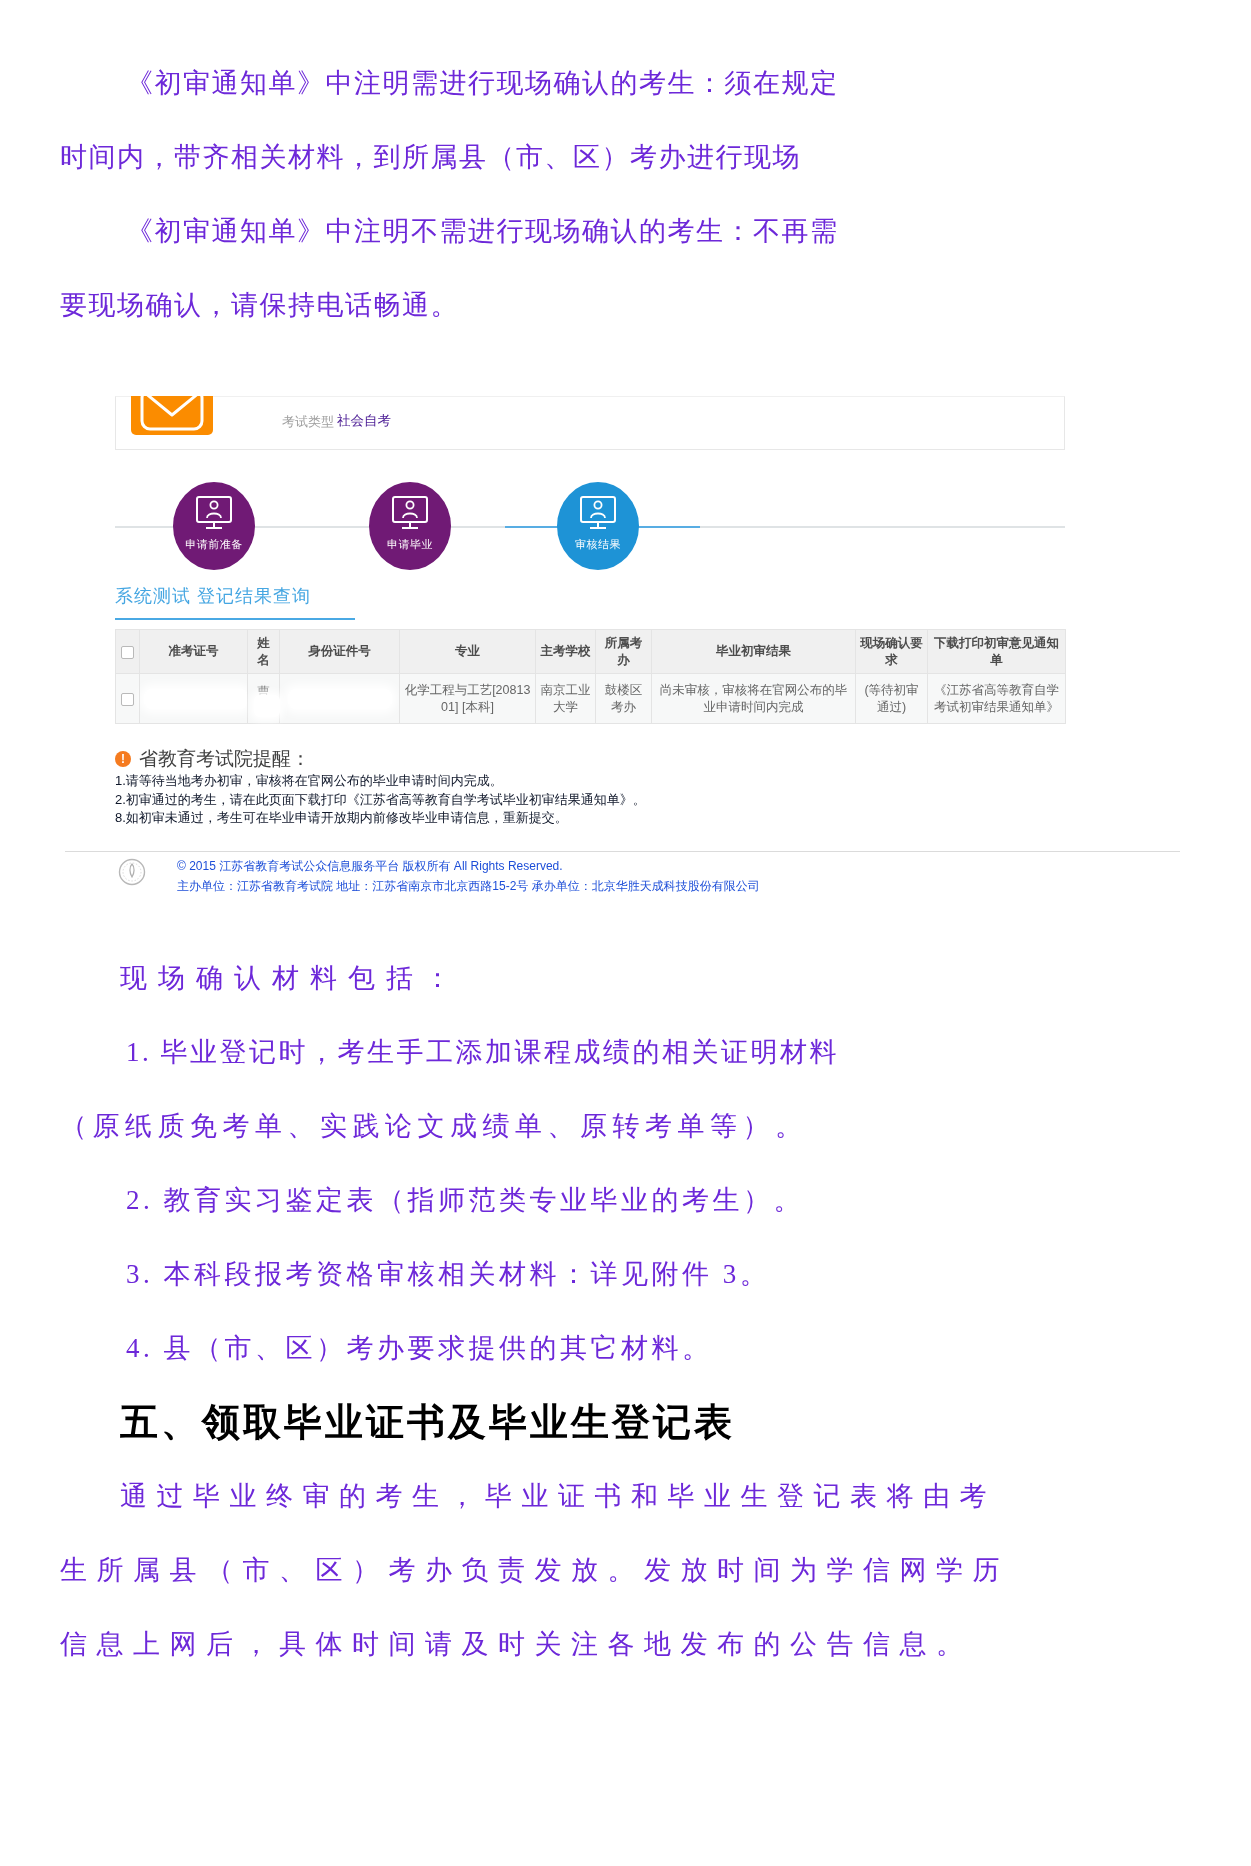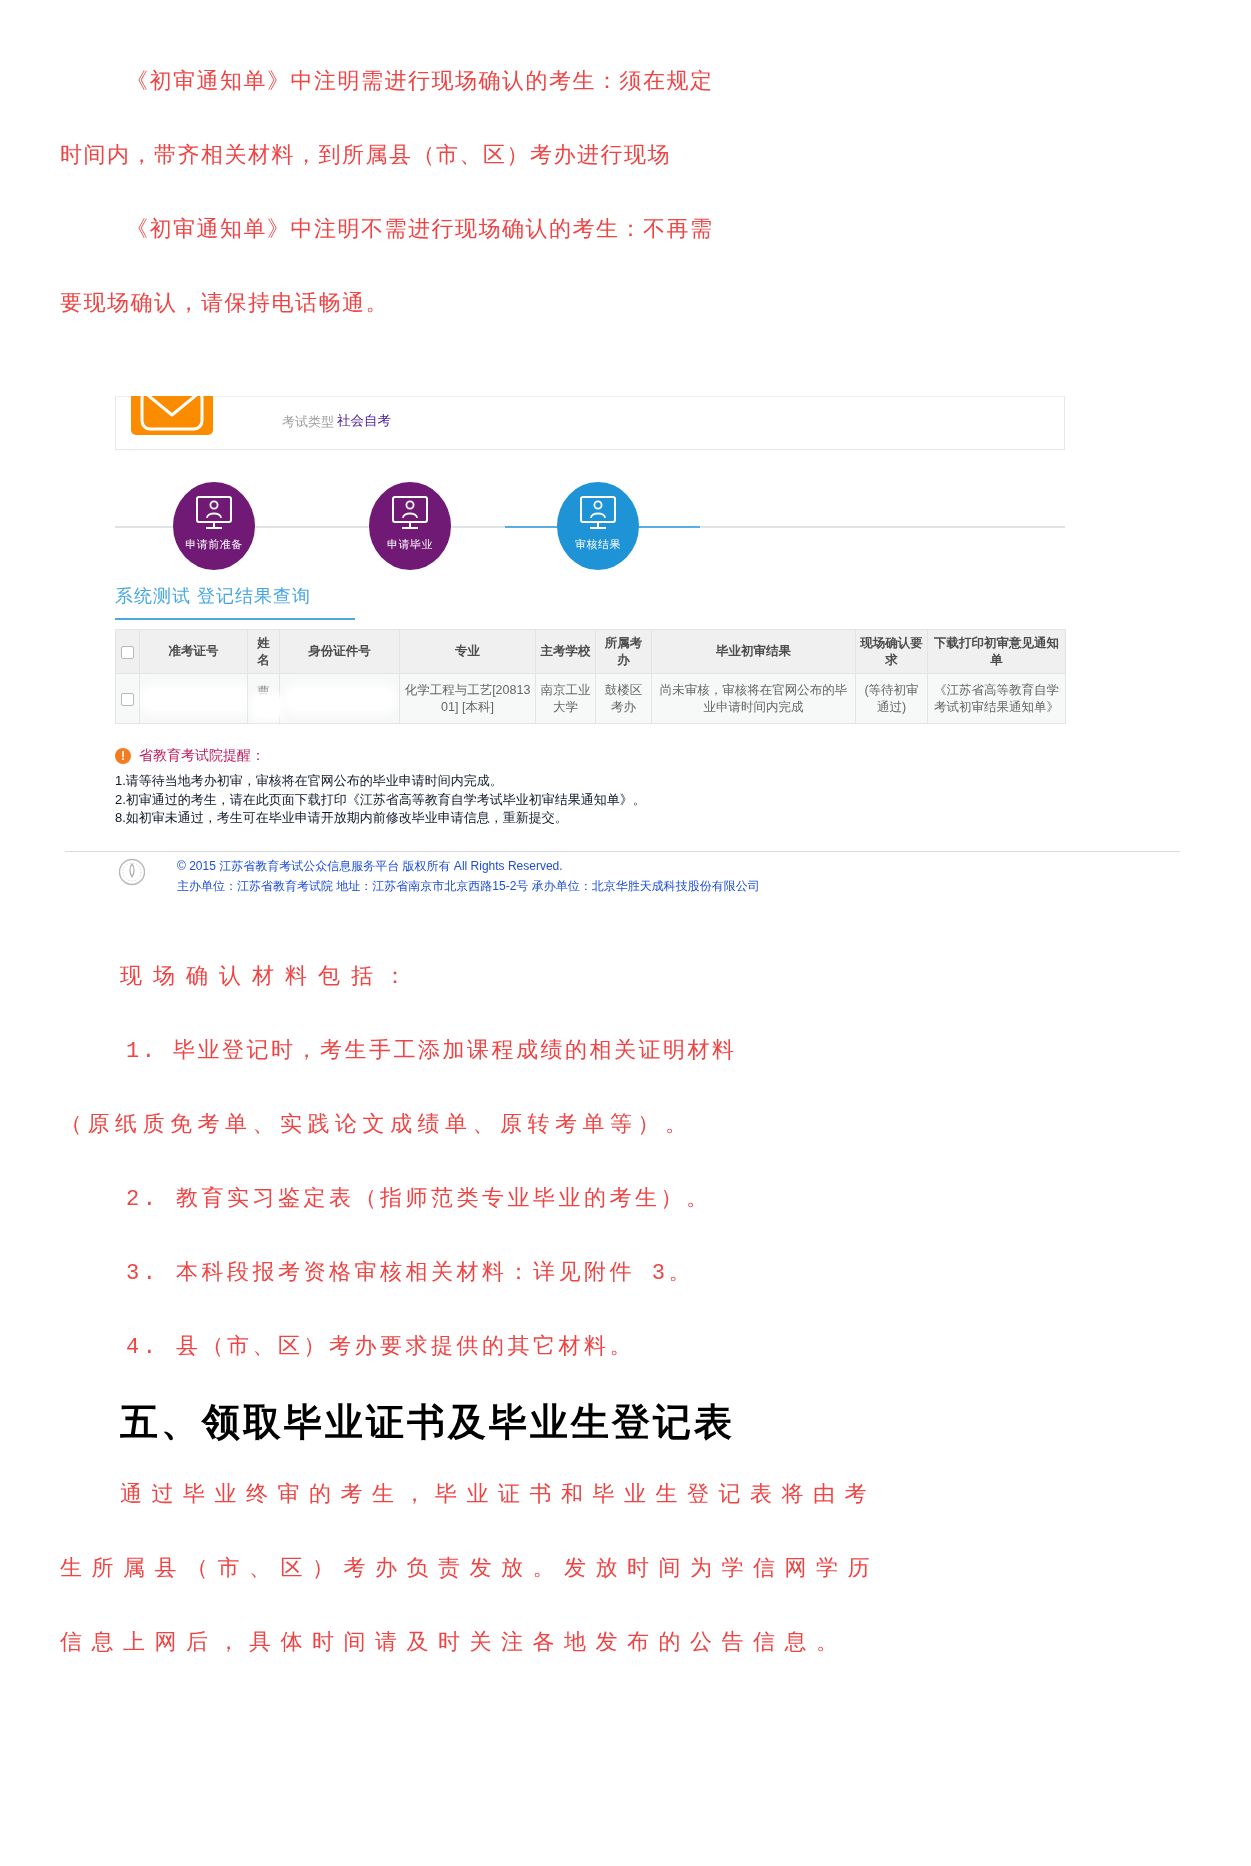--- a/index.html
+++ b/index.html
@@ -4,21 +4,21 @@
 <style>
   * { margin:0; padding:0; box-sizing:border-box; }
   html,body { background:#ffffff; }
   .page {
     position:relative; width:1251px; height:1866px; margin:0 auto;
     background:#ffffff; overflow:hidden;
     padding:46px 60px 0 60px;
     font-family:"Liberation Serif", serif; color:#111;
   }
   
-  .line { height:74px; line-height:74px; font-size:22px; white-space:nowrap; color:#ef4444;font-family:Liberation Mono, monospace; }
+  .line { height:74px; line-height:74px; font-size:27px; white-space:nowrap; color:#6d28d9; }
   .ls-top  { letter-spacing:1.5px; }
   .ls-item1a{ letter-spacing:2.5px; }
   .ls-item1b{ letter-spacing:5.5px; }
   .ls-intro { letter-spacing:11px; }
   .ls-items { letter-spacing:3.5px; }
   .ls-wide  { letter-spacing:9.5px; }
   .indent66 { padding-left:66px; }
   .indent60 { padding-left:60px; }
   .heading-line {
     height:74px; line-height:74px; font-size:38px; font-weight:700;
@@ -73,21 +73,21 @@
   .redact.w2 { width:104px; height:20px; }
   .name-wrap { position:relative; display:inline-block; width:100%; height:34px; line-height:20px; }
   .name-smudge { position:absolute; left:2px; top:13px; width:26px; height:22px; background:#fff;
     border-radius:6px; box-shadow:0 0 7px 4px rgba(255,255,255,0.95); }
   .notice-title { position:absolute; left:50px; top:350px; height:20px; }
   .warn-ic {
     display:inline-block; width:16px; height:16px; border-radius:50%; background:#f57b20;
     color:#fff; font-size:12px; font-weight:700; text-align:center; line-height:16px;
     vertical-align:middle; margin-right:8px;
   }
-  .notice-title-text { font-size:14px; color:#be185d; vertical-align:middle; }
+  .notice-title-text { font-size:19px; color:#404040; vertical-align:middle; }
   .notice-items { position:absolute; left:50px; top:376px; }
   .notice-item { font-size:13px; line-height:18.5px; color:#0f172a; white-space:nowrap; }
   .shot-divider { position:absolute; left:0; top:455px; width:1115px; border-top:1px solid #dbdbdb; }
   .footer-logo { position:absolute; left:53px; top:462px; }
   .shot-footer { position:absolute; left:112px; top:461px; font-size:12px; line-height:19.5px; color:#1d4ed8; white-space:nowrap; }
 </style>
 </head>
 <body>
 
 <div class="page">

